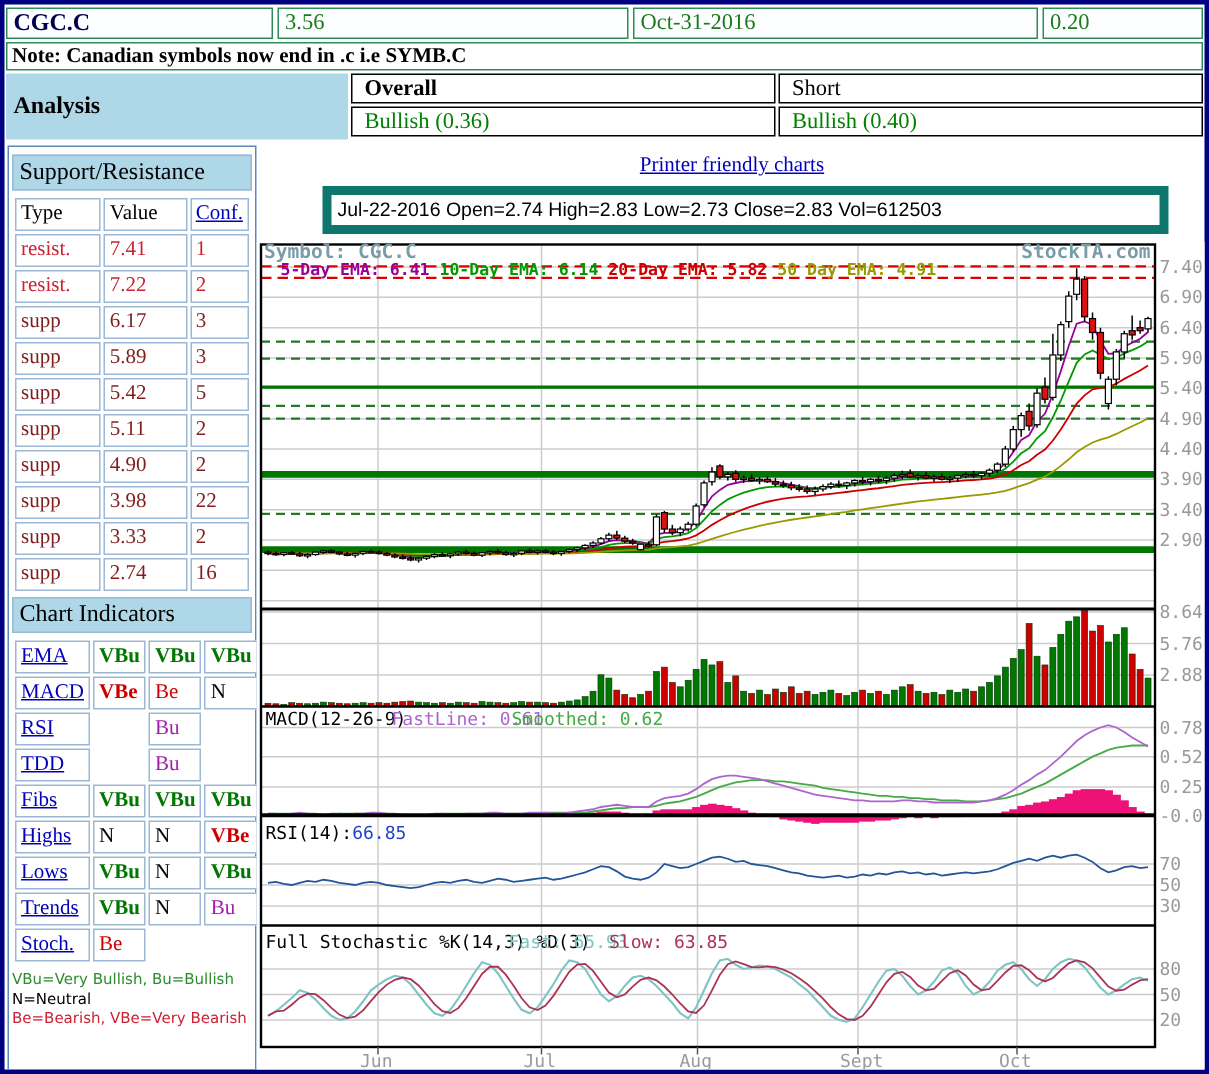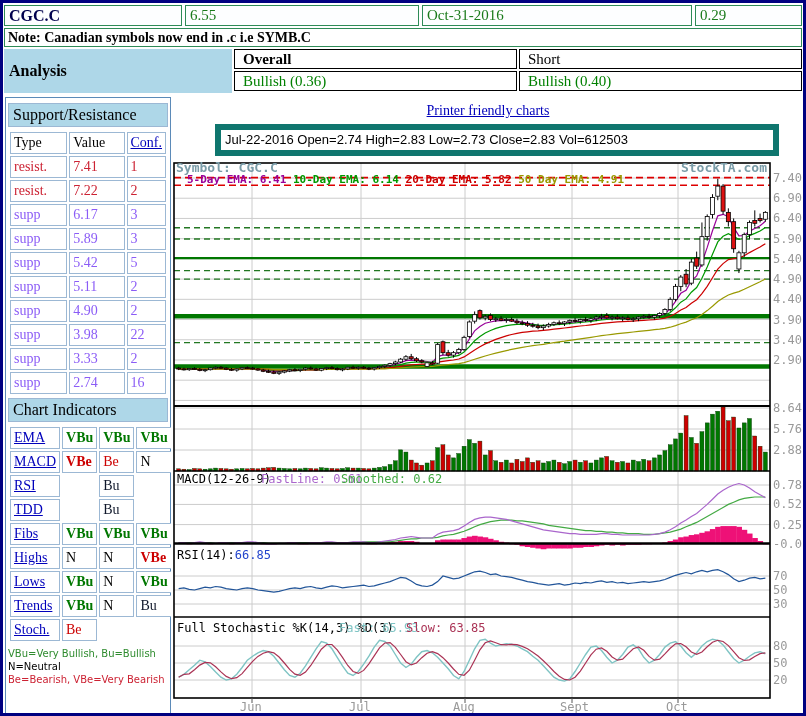--- a/index.html
+++ b/index.html
@@ -23,43 +23,43 @@
   .an-head2 { font-weight:normal; }
   .an-val { color:#008000; }
   
   .main { display:flex; }
   .sidebar { width:166px; box-sizing:border-box; border:1px solid #5b8ab8; margin-left:2px; padding:3px 2px; }
   .sb-header { background:#aed7e8; border:1px solid #9cb8d4; font-weight:normal; font-size:16px;
                padding:2px 4px; margin:2px 0 3px 0; color:#000; }
   table.sb { border-collapse:separate; border-spacing:2px; width:100%; }
   table.sb td { border:1px solid #9cb8d4; font-size:14px; padding:1px 3px; height:18px; background:#fff; }
   table.sb td.blank { border:none; background:transparent; }
-  .resist { color:#cc2233; } .supp { color:#8b5cf6; }
+  .resist { color:#cc2233; } .supp { color:#7f1d1d; }
   a.blue, .bluelink { color:#0000bb; text-decoration:underline; cursor:pointer; }
-  .vbu { color:#007700; font-weight:bold; } .bu { color:#0f172a; }
+  .vbu { color:#007700; font-weight:bold; } .bu { color:#a21caf; }
   .vbe { color:#cc0000; font-weight:bold; } .be { color:#cc0000; } .neu { color:#000; }
   .sb-legend { font-family:"DejaVu Sans", sans-serif; font-size:10px; margin-top:4px; line-height:13px; }
   .lg-g { color:#2e8b2e; } .lg-n { color:#000; } .lg-r { color:#cc2233; }
   
   .chartcol { flex:1; position:relative; padding-top:6px; }
   .printer { text-align:center; font-size:14px; height:18px; }
   .infobox { border:6px solid #0f766e; margin:3px 26px 5px 44px; font-family:"Liberation Sans", sans-serif;
              font-size:13px; padding:1px 4px; height:18px; line-height:18px; color:#000; background:#fff; }
   svg text { font-family:"DejaVu Sans Mono", monospace; }
 </style>
 </head>
 <body>
 
 <div class="page">
 
   <div class="quote-row">
     <div class="qcell sym w1">CGC.C</div>
-    <div class="qcell w2">6.55</div>
+    <div class="qcell w2">3.56</div>
     <div class="qcell w3">Oct-31-2016</div>
-    <div class="qcell w4">0.29</div>
+    <div class="qcell w4">0.20</div>
   </div>
 
   <div class="note-row">Note: Canadian symbols now end in .c i.e SYMB.C</div>
 
   <div class="analysis">
     <div class="an-label">Analysis</div>
     <div class="an-grid">
       <div class="an-cell an-head">Overall</div>
       <div class="an-cell an-head2">Short</div>
       <div class="an-cell an-val">Bullish (0.36)</div>

